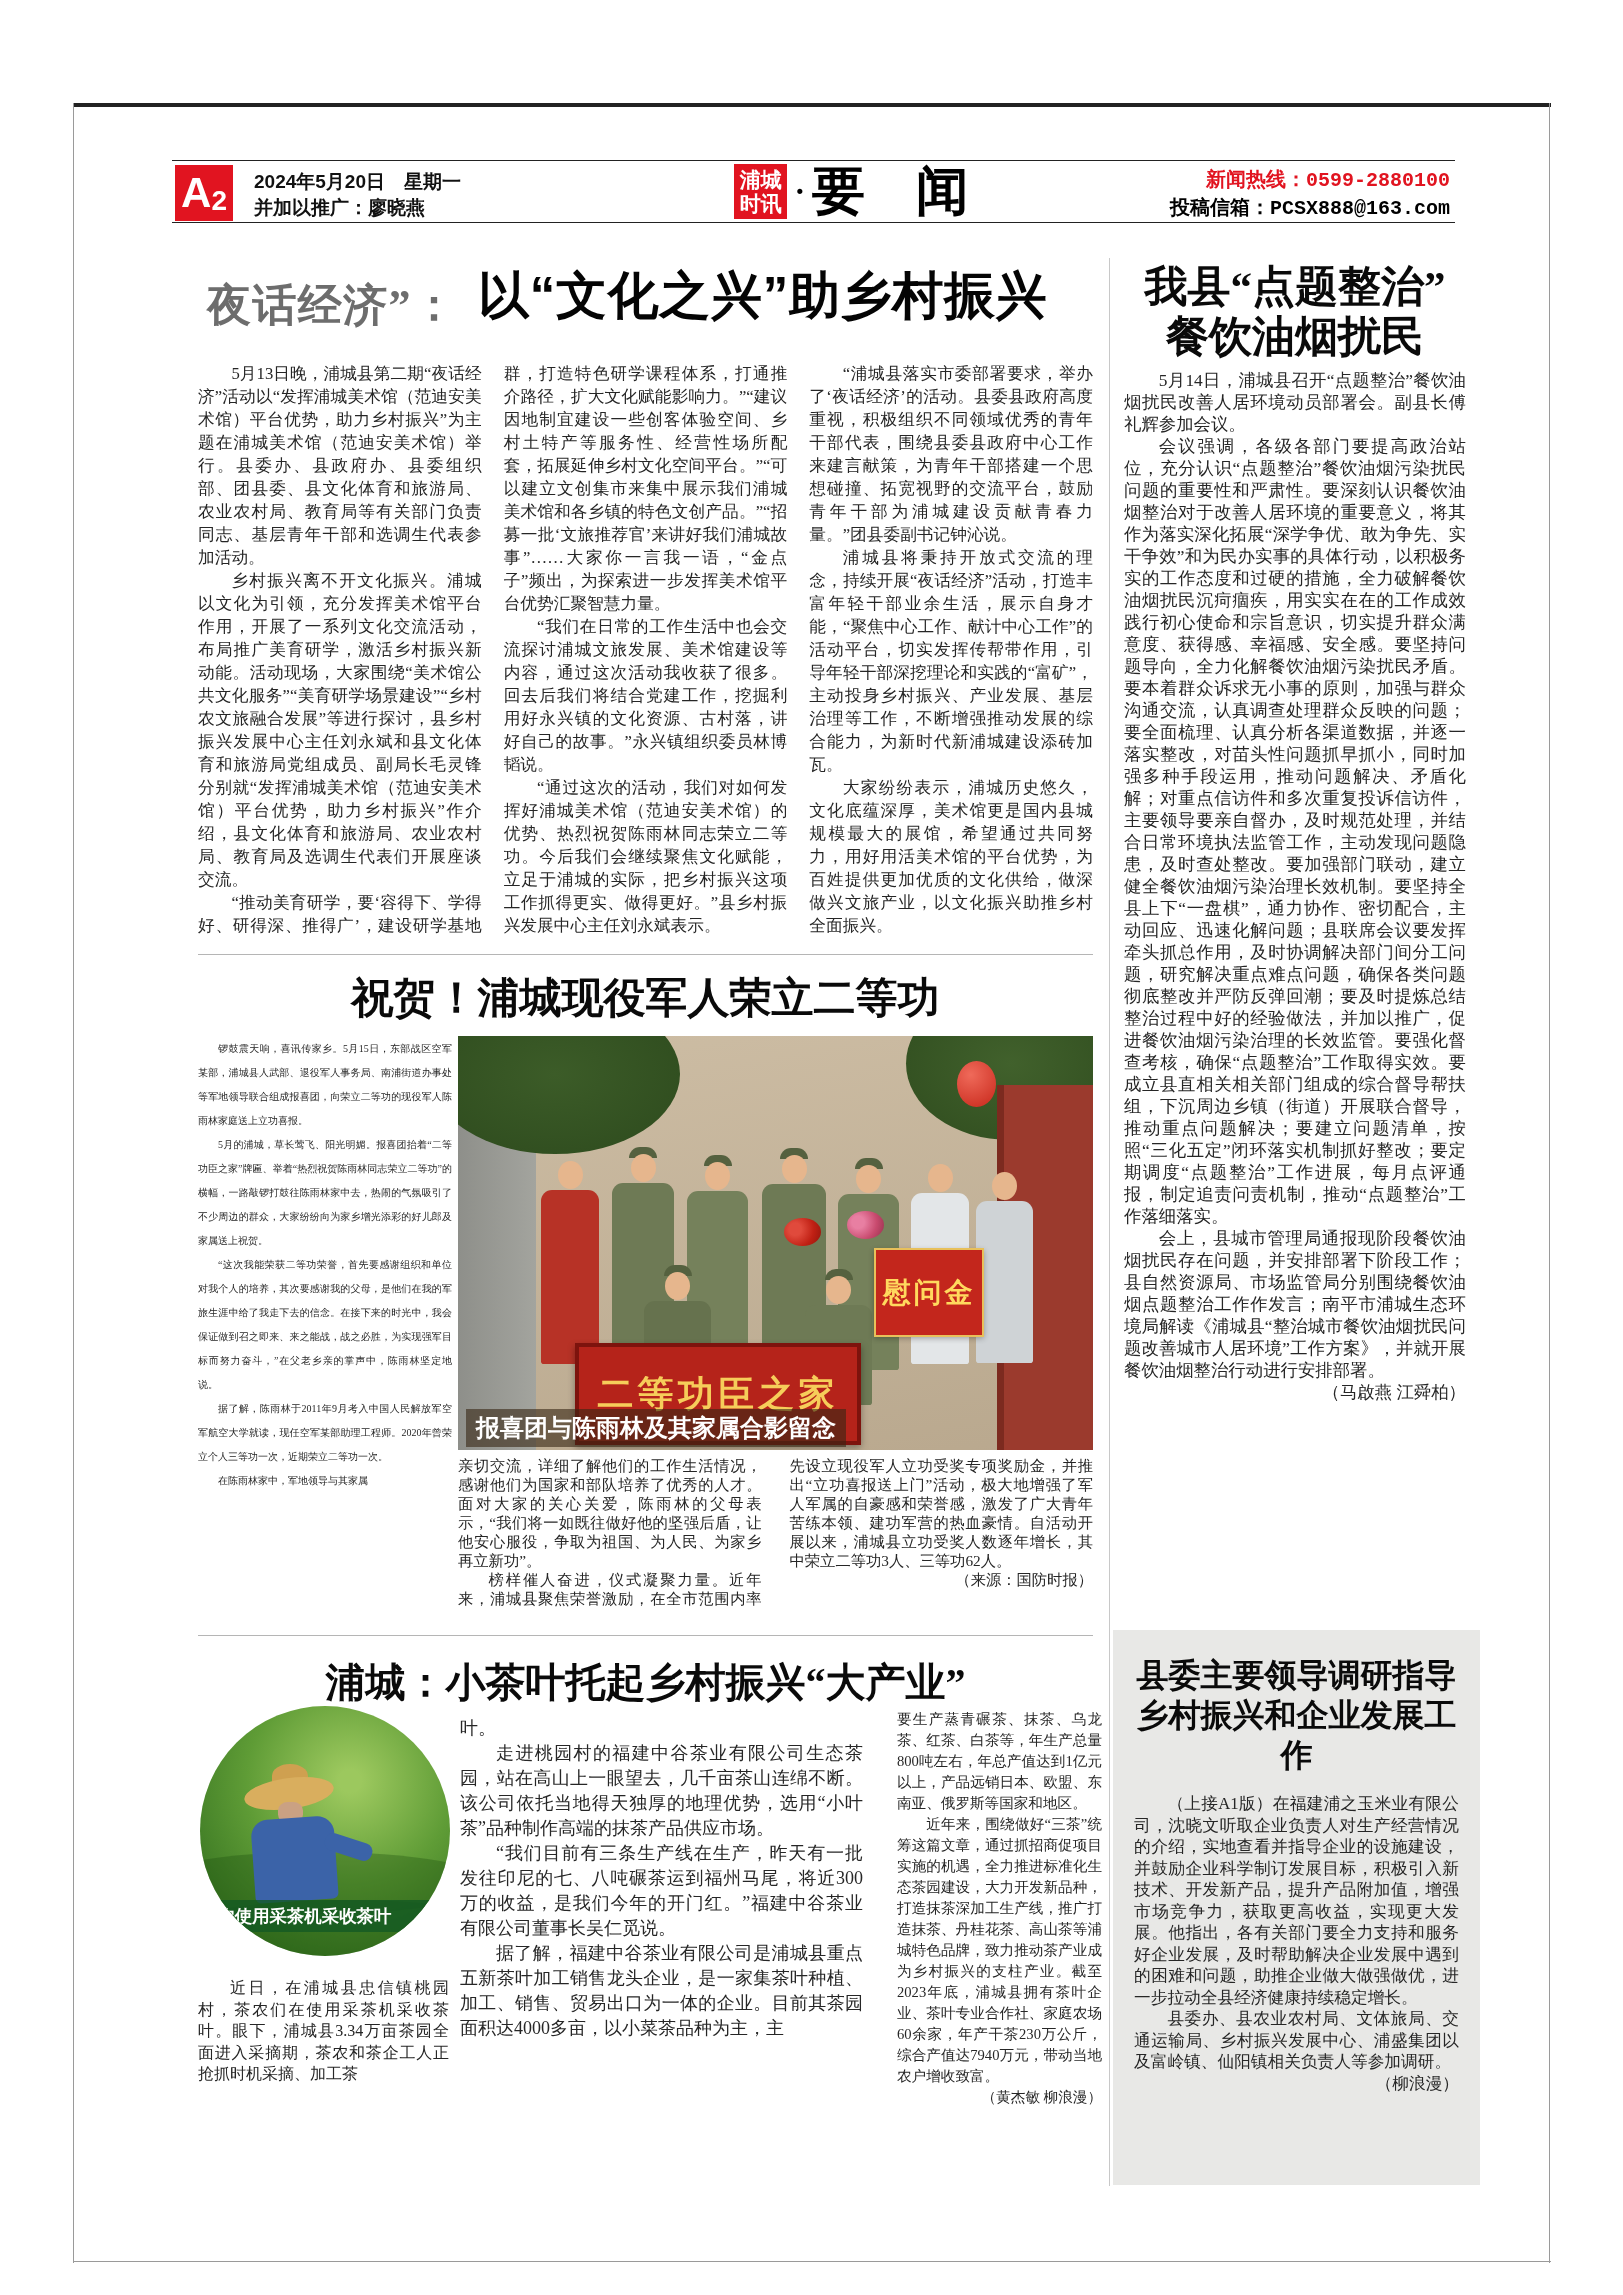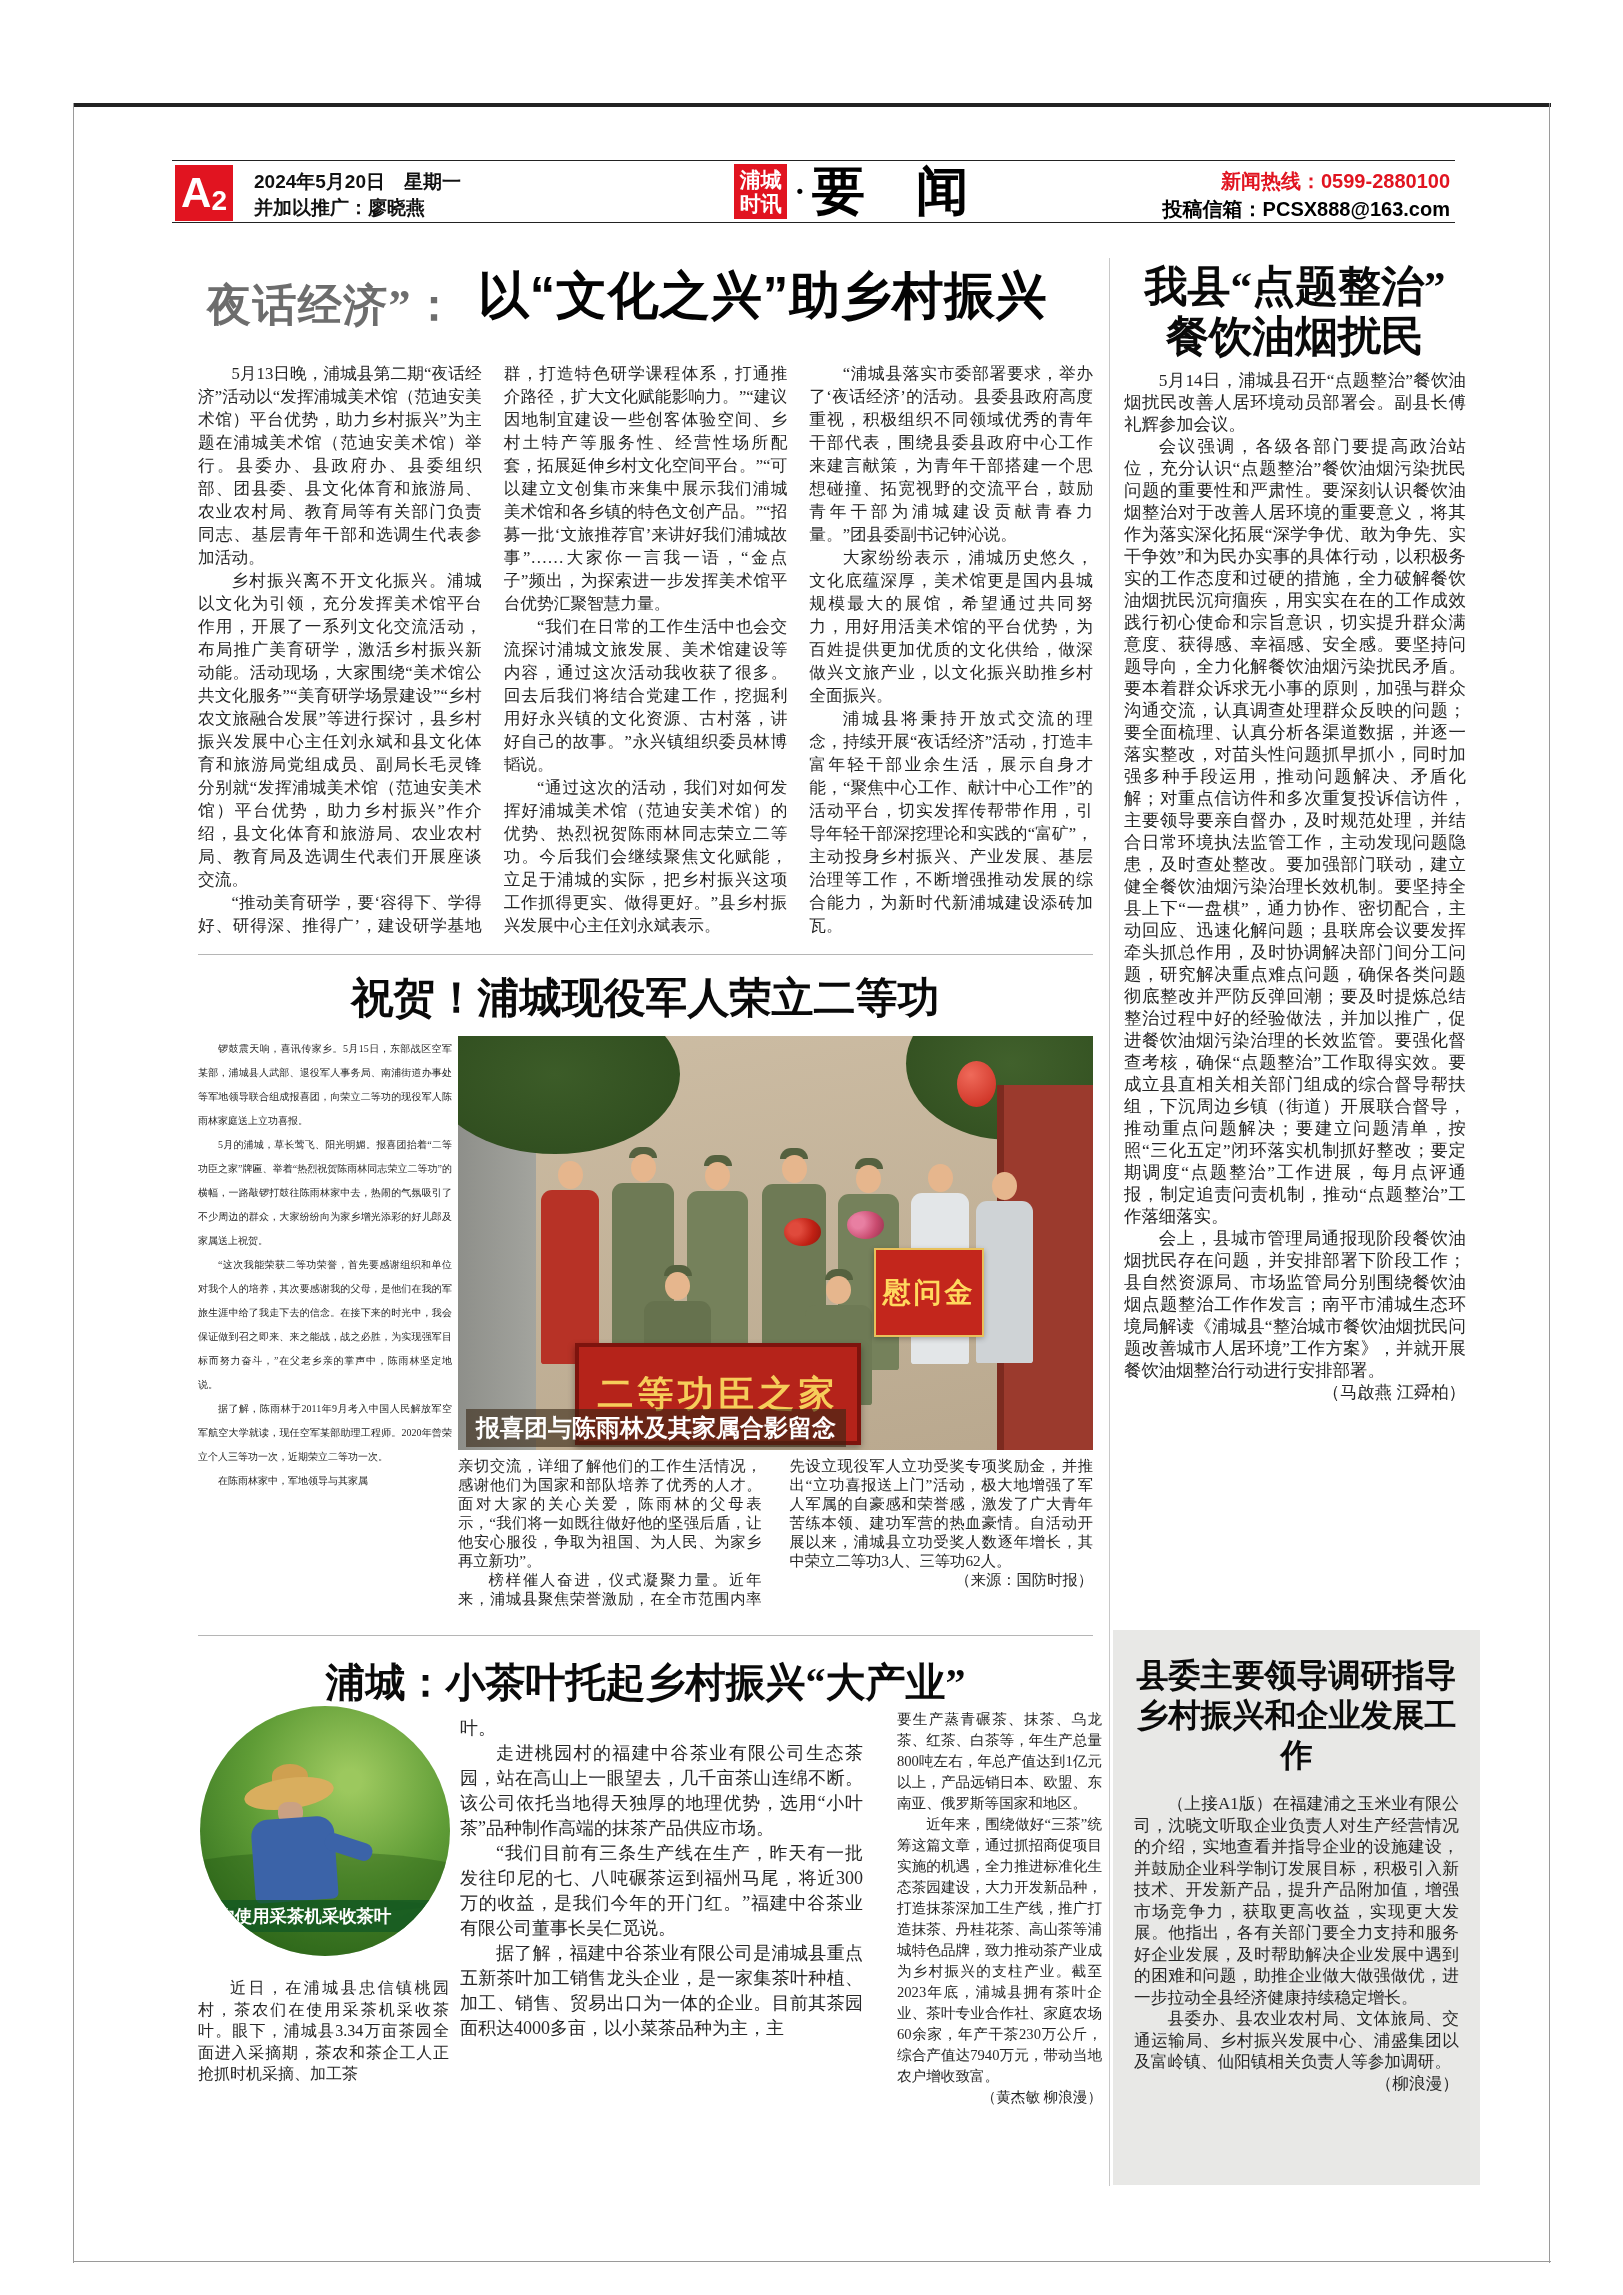--- a/index.html
+++ b/index.html
@@ -19,21 +19,21 @@
   }
   .page-badge .big{font-size:42px;line-height:42px;}
   .page-badge .small{font-size:28px;line-height:28px;margin-top:15.3px;}
   .hdr-left{position:absolute;left:254px;top:169px;font-family:"Liberation Sans","DejaVu Sans",sans-serif;
     font-size:19px;font-weight:bold;color:#111;line-height:26px;}
   .masthead{position:absolute;left:666px;top:161px;width:389px;height:61px;display:flex;align-items:center;justify-content:center;gap:7px;}
   .masthead-box{background:#e11420;color:#fff;font-weight:bold;font-family:"Liberation Sans","DejaVu Sans",sans-serif;
     font-size:21px;line-height:23.6px;padding:3.5px 5.6px;text-align:center;}
   .masthead-dot{font-size:32px;font-weight:bold;color:#000;}
   .masthead-sec{font-family:"Liberation Sans","DejaVu Sans",sans-serif;font-size:53px;font-weight:900;color:#000;letter-spacing:18px;}
-  .hdr-right{position:absolute;right:174px;top:167px;text-align:right;font-family:Liberation Sans, sans-serif;
+  .hdr-right{position:absolute;right:174px;top:167px;text-align:right;font-family:Liberation Mono, monospace;
     font-weight:bold;font-size:20px;line-height:28px;}
   .hotline{color:#e11420;}
   .mailbox{color:#000;}
   
   .a1-kicker{position:absolute;left:207px;top:276px;font-size:44px;color:#6d6d6d;font-weight:600;
     font-family:"Liberation Serif","DejaVu Serif",serif;letter-spacing:1.4px;}
   .a1-title{position:absolute;left:478px;top:262px;font-size:51px;font-weight:900;color:#040404;
     font-family:"Liberation Sans","DejaVu Sans",sans-serif;letter-spacing:0.7px;}
   .a2-title{position:absolute;left:1120px;top:262px;width:350px;text-align:center;
     font-size:43px;line-height:50px;font-weight:900;color:#0a0a0a;
@@ -132,22 +132,22 @@
 
 <div class="a1-kicker">夜话经济”：</div>
 <div class="a1-title">以“文化之兴”助乡村振兴</div>
 <div class="a1-body bodytext with-byline">
     <p>5月13日晚，浦城县第二期“夜话经济”活动以“发挥浦城美术馆（范迪安美术馆）平台优势，助力乡村振兴”为主题在浦城美术馆（范迪安美术馆）举行。县委办、县政府办、县委组织部、团县委、县文化体育和旅游局、农业农村局、教育局等有关部门负责同志、基层青年干部和选调生代表参加活动。</p>
     <p>乡村振兴离不开文化振兴。浦城以文化为引领，充分发挥美术馆平台作用，开展了一系列文化交流活动，布局推广美育研学，激活乡村振兴新动能。活动现场，大家围绕“美术馆公共文化服务”“美育研学场景建设”“乡村农文旅融合发展”等进行探讨，县乡村振兴发展中心主任刘永斌和县文化体育和旅游局党组成员、副局长毛灵锋分别就“发挥浦城美术馆（范迪安美术馆）平台优势，助力乡村振兴”作介绍，县文化体育和旅游局、农业农村局、教育局及选调生代表们开展座谈交流。</p>
     <p>“推动美育研学，要‘容得下、学得好、研得深、推得广’，建设研学基地群，打造特色研学课程体系，打通推介路径，扩大文化赋能影响力。”“建议因地制宜建设一些创客体验空间、乡村土特产等服务性、经营性场所配套，拓展延伸乡村文化空间平台。”“可以建立文创集市来集中展示我们浦城美术馆和各乡镇的特色文创产品。”“招募一批‘文旅推荐官’来讲好我们浦城故事”……大家你一言我一语，“金点子”频出，为探索进一步发挥美术馆平台优势汇聚智慧力量。</p>
     <p>“我们在日常的工作生活中也会交流探讨浦城文旅发展、美术馆建设等内容，通过这次活动我收获了很多。回去后我们将结合党建工作，挖掘利用好永兴镇的文化资源、古村落，讲好自己的故事。”永兴镇组织委员林博韬说。</p>
     <p>“通过这次的活动，我们对如何发挥好浦城美术馆（范迪安美术馆）的优势、热烈祝贺陈雨林同志荣立二等功。今后我们会继续聚焦文化赋能，立足于浦城的实际，把乡村振兴这项工作抓得更实、做得更好。”县乡村振兴发展中心主任刘永斌表示。</p>
     <p>“浦城县落实市委部署要求，举办了‘夜话经济’的活动。县委县政府高度重视，积极组织不同领域优秀的青年干部代表，围绕县委县政府中心工作来建言献策，为青年干部搭建一个思想碰撞、拓宽视野的交流平台，鼓励青年干部为浦城建设贡献青春力量。”团县委副书记钟沁说。</p>
+    <p>浦城县将秉持开放式交流的理念，持续开展“夜话经济”活动，打造丰富年轻干部业余生活，展示自身才能，“聚焦中心工作、献计中心工作”的活动平台，切实发挥传帮带作用，引导年轻干部深挖理论和实践的“富矿”，主动投身乡村振兴、产业发展、基层治理等工作，不断增强推动发展的综合能力，为新时代新浦城建设添砖加瓦。</p>
     <p>大家纷纷表示，浦城历史悠久，文化底蕴深厚，美术馆更是国内县城规模最大的展馆，希望通过共同努力，用好用活美术馆的平台优势，为百姓提供更加优质的文化供给，做深做兴文旅产业，以文化振兴助推乡村全面振兴。</p>
-    <p>浦城县将秉持开放式交流的理念，持续开展“夜话经济”活动，打造丰富年轻干部业余生活，展示自身才能，“聚焦中心工作、献计中心工作”的活动平台，切实发挥传帮带作用，引导年轻干部深挖理论和实践的“富矿”，主动投身乡村振兴、产业发展、基层治理等工作，不断增强推动发展的综合能力，为新时代新浦城建设添砖加瓦。</p>
     <p>（柳浪漫）</p>
   </div>
 
 <div class="rule" style="left:1109px;top:258px;width:0.7px;height:1928px;background:#c8c8c8;"></div>
 
 <div class="a2-title">
   <div>我县“点题整治”</div>
   <div>餐饮油烟扰民</div>
 </div>
 <div class="a2-body bodytext with-byline">

